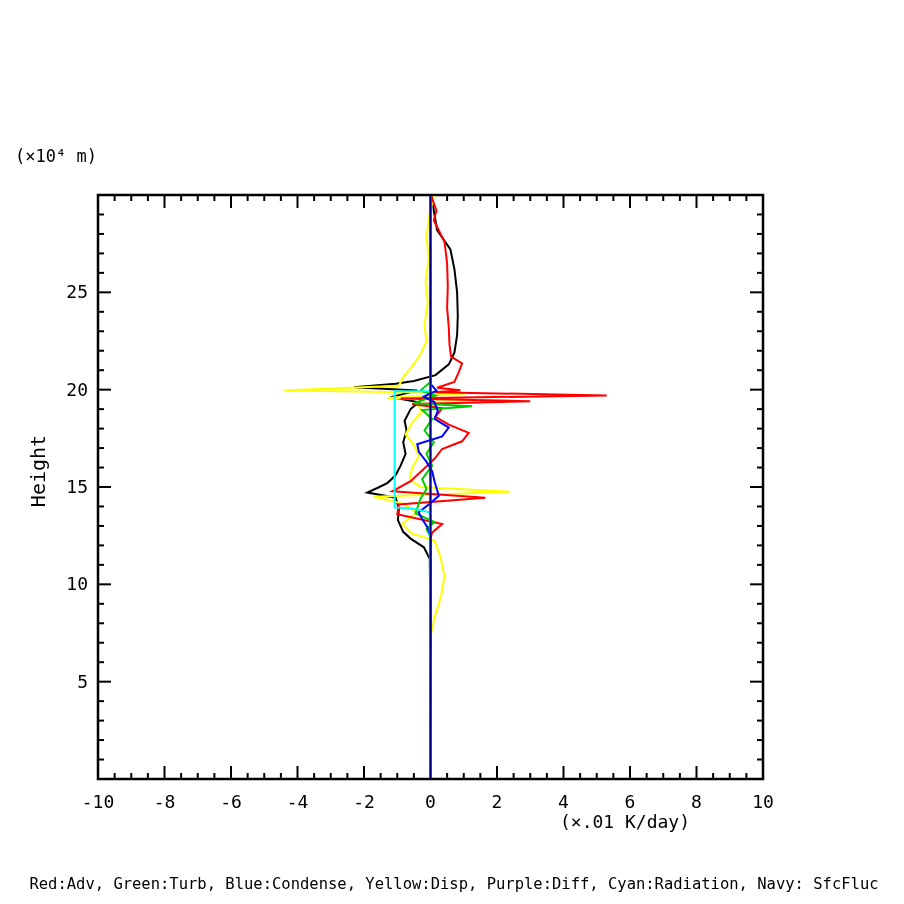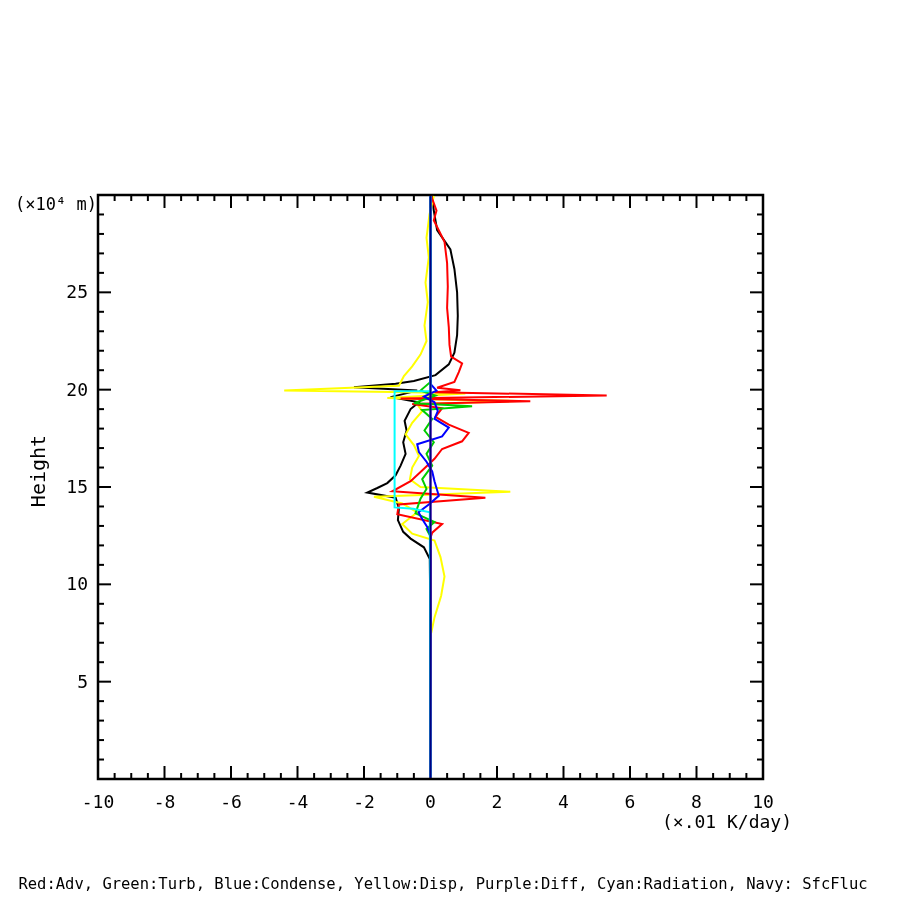--- a/index.html
+++ b/index.html
@@ -2,25 +2,25 @@
 <html><head>
 <meta charset="utf-8">
 <style>
   html,body{margin:0;padding:0;background:#ffffff;}
   #screen{position:relative;width:904px;height:904px;background:#ffffff;overflow:hidden;
           font-family:"DejaVu Sans Mono", monospace;color:#000;}
   #plot-svg{position:absolute;left:0;top:0;}
   #plot-svg text{font-family:"DejaVu Sans Mono", monospace;font-size:18px;fill:#000;}
   .lbl{position:absolute;white-space:pre;}
   #chart-title{left:98px;top:123px;width:665px;text-align:center;font-size:27px;letter-spacing:1px;}
-  #y-unit-label{left:15px;top:146px;font-size:17px;margin-top:48px;}
+  #y-unit-label{left:15px;top:146px;font-size:17px;}
   #y-axis-label{left:-18px;top:459px;width:112px;text-align:center;font-size:20px;
                 transform:rotate(-90deg);}
-  #x-axis-label{left:560px;top:811px;width:232px;text-align:right;font-size:18px;}
-  #legend-note{left:5px;top:875px;width:876px;text-align:center;font-size:15.5px;}
+  #x-axis-label{left:560px;top:811px;width:232px;text-align:left;font-size:18px;}
+  #legend-note{left:16px;top:875px;width:876px;text-align:center;font-size:15.5px;}
 </style>
 </head>
 <body>
 
 <div id="screen">
   <svg id="plot-svg" width="904" height="904">
       <line x1="98" y1="779" x2="98" y2="766" stroke="#000000" stroke-width="2"></line>
       <line x1="98" y1="195" x2="98" y2="208" stroke="#000000" stroke-width="2"></line>
       <line x1="114.625" y1="779" x2="114.625" y2="773" stroke="#000000" stroke-width="2"></line>
       <line x1="114.625" y1="195" x2="114.625" y2="201" stroke="#000000" stroke-width="2"></line>

